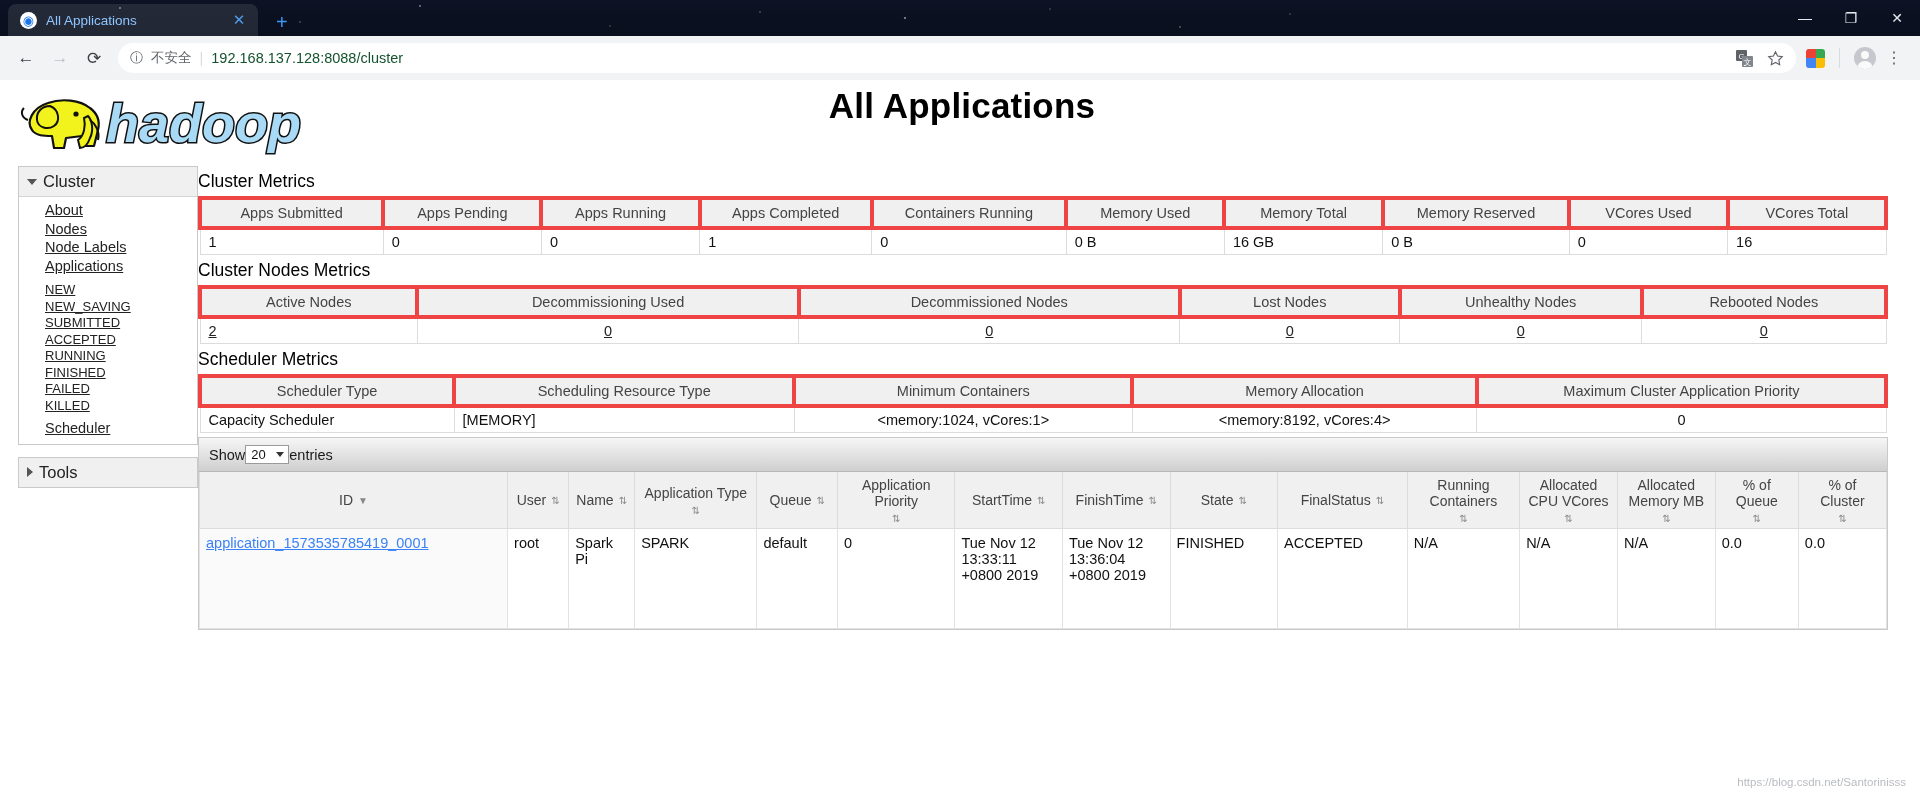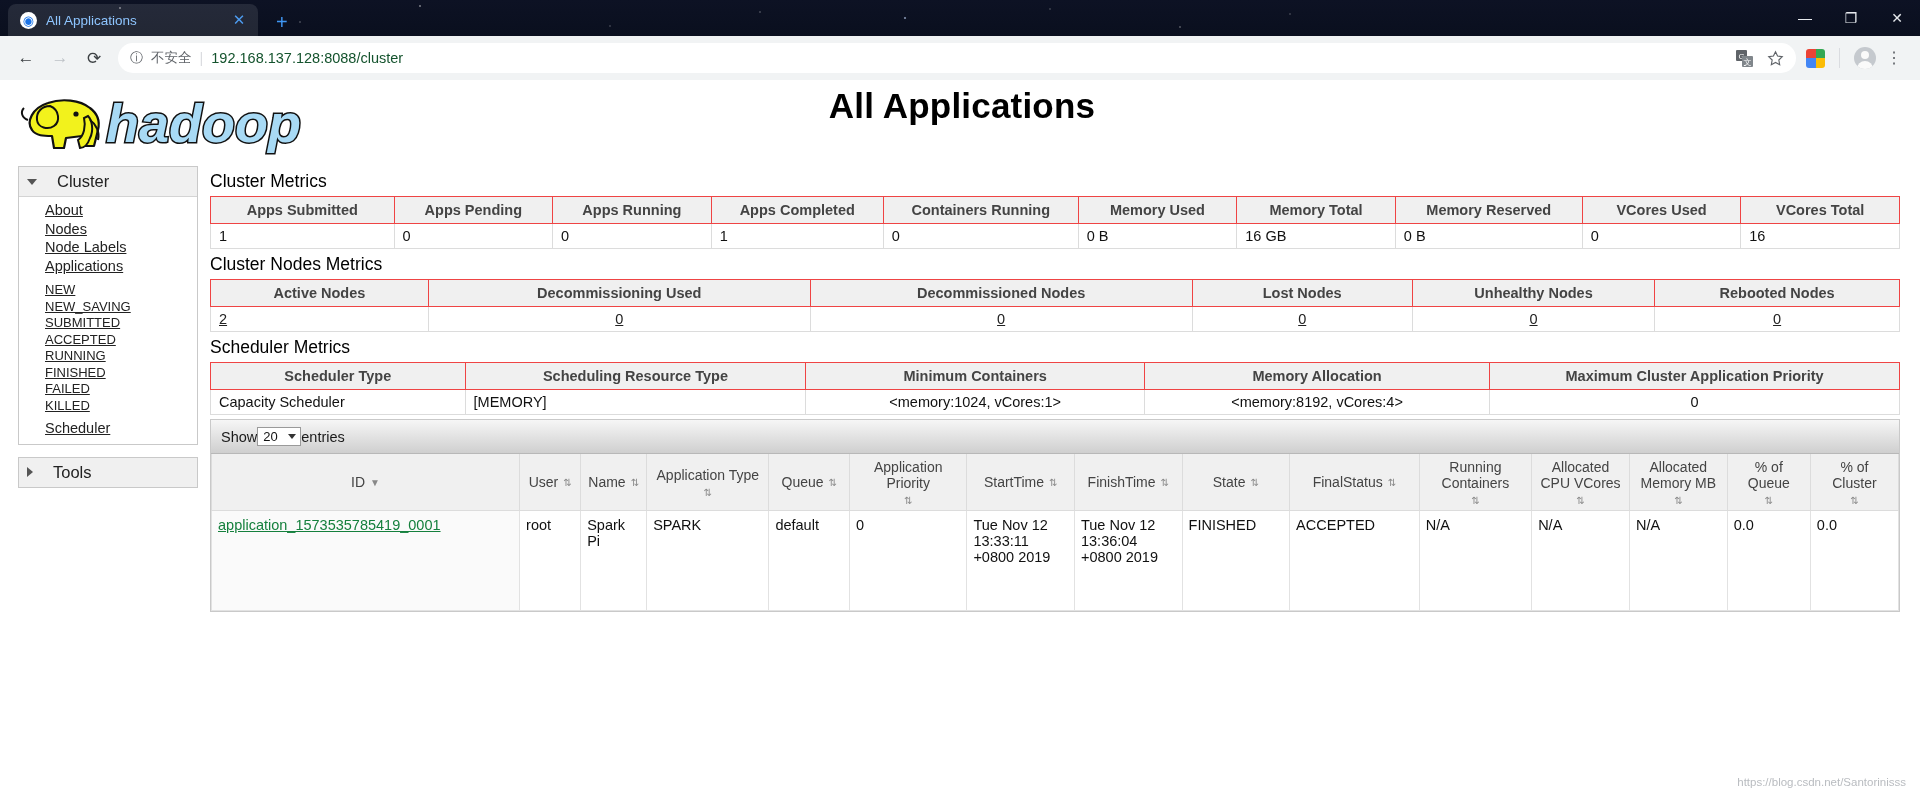--- a/index.html
+++ b/index.html
@@ -104,39 +104,39 @@
   }
 
   .body-wrap { display: flex; align-items: flex-start; }
 
   
   .nav { width: 180px; margin-left: 18px; flex: none; }
   .navblock { border: 1px solid #c9c9c9; background: #fff; margin-bottom: 12px; }
   .navhdr {
     background: #f0f0f0; border-bottom: 1px solid #d4d4d4;
     padding: 5px 8px; font-size: 16.5px; color: #222;
-    display: flex; align-items: center; gap: 20px;
+    display: flex; align-items: center; gap: 6px;
   }
   .caret-down { width:0;height:0;border-left:5px solid transparent;border-right:5px solid transparent;border-top:6px solid #555; }
   .caret-right { width:0;height:0;border-top:5px solid transparent;border-bottom:5px solid transparent;border-left:6px solid #555; }
   .navlist { list-style: none; margin: 4px 0 6px 0; padding: 0 0 0 26px; }
   .navlist li { line-height: 17.5px; }
   .navlist a { color: #222; text-decoration: underline; font-size: 14.5px; }
   .sublist { list-style: none; margin: 0; padding: 0 0 0 26px; }
   .sublist a { font-size: 13px; color: #222; text-decoration: underline; }
   .sublist li { line-height: 15.5px; }
 
   
-  .content { flex: 1; margin-left: 12px; margin-right: 0; min-width: 0; }
+  .content { flex: 1; margin-right: 0; min-width: 0; }
   .sec-title { font-size: 17.5px; color: #000; margin: 5px 0 4px 0; font-weight: normal; }
 
   table.metrics { border-collapse: collapse; table-layout: fixed; }
   table.metrics th {
-    background: #f0f0f0; border: 1px solid #ef4444;
-    font-weight: bold; font-size: 14.5px; color: #444;
+    background: #f0f0f0; border: 4px solid #ef4444;
+    font-weight: normal; font-size: 14.5px; color: #444;
     padding: 5px 8px; text-align: center; white-space: nowrap;
   }
   table.metrics td {
     border: 1px solid #dcdcdc; font-size: 14.5px; color: #111;
     padding: 4px 8px; background: #fff; white-space: nowrap;
   }
   table.metrics td a { color: #222; text-decoration: underline; }
 
   
   .dt { border: 1px solid #c9c9c9; margin-top: 4px; }
@@ -159,21 +159,21 @@
     font-weight: normal; font-size: 14px; color: #444;
     padding: 5px 6px; text-align: center; vertical-align: middle; position: relative;
   }
   table.apps th .thwrap { display: inline-flex; align-items: center; gap: 5px; justify-content: center; flex-wrap: wrap; }
   .sortasc, .sortboth, .sortdesc { display: inline-block; color: #888; font-size: 10px; line-height: 9px; }
   table.apps td {
     border: 1px solid #e2e2e2; font-size: 14.5px; color: #111;
     padding: 6px 6px; background: #fff; vertical-align: top;
   }
   table.apps td.idcell { background: #fafafa; }
-  table.apps td a { color: #15803d; text-decoration: underline; }
+  table.apps td a { color: #3b82f6; text-decoration: underline; }
   .dt-foot {
     background: linear-gradient(#f4f4f4, #cfcfcf);
     border-top: 1px solid #b8b8b8;
     padding: 8px 10px; font-size: 14.5px; color: #1a1a1a;
   }
   .watermark {
     position: absolute; right: 14px; bottom: 6px;
     font-size: 11.5px; color: #b9bcc0;
   }
 </style>

